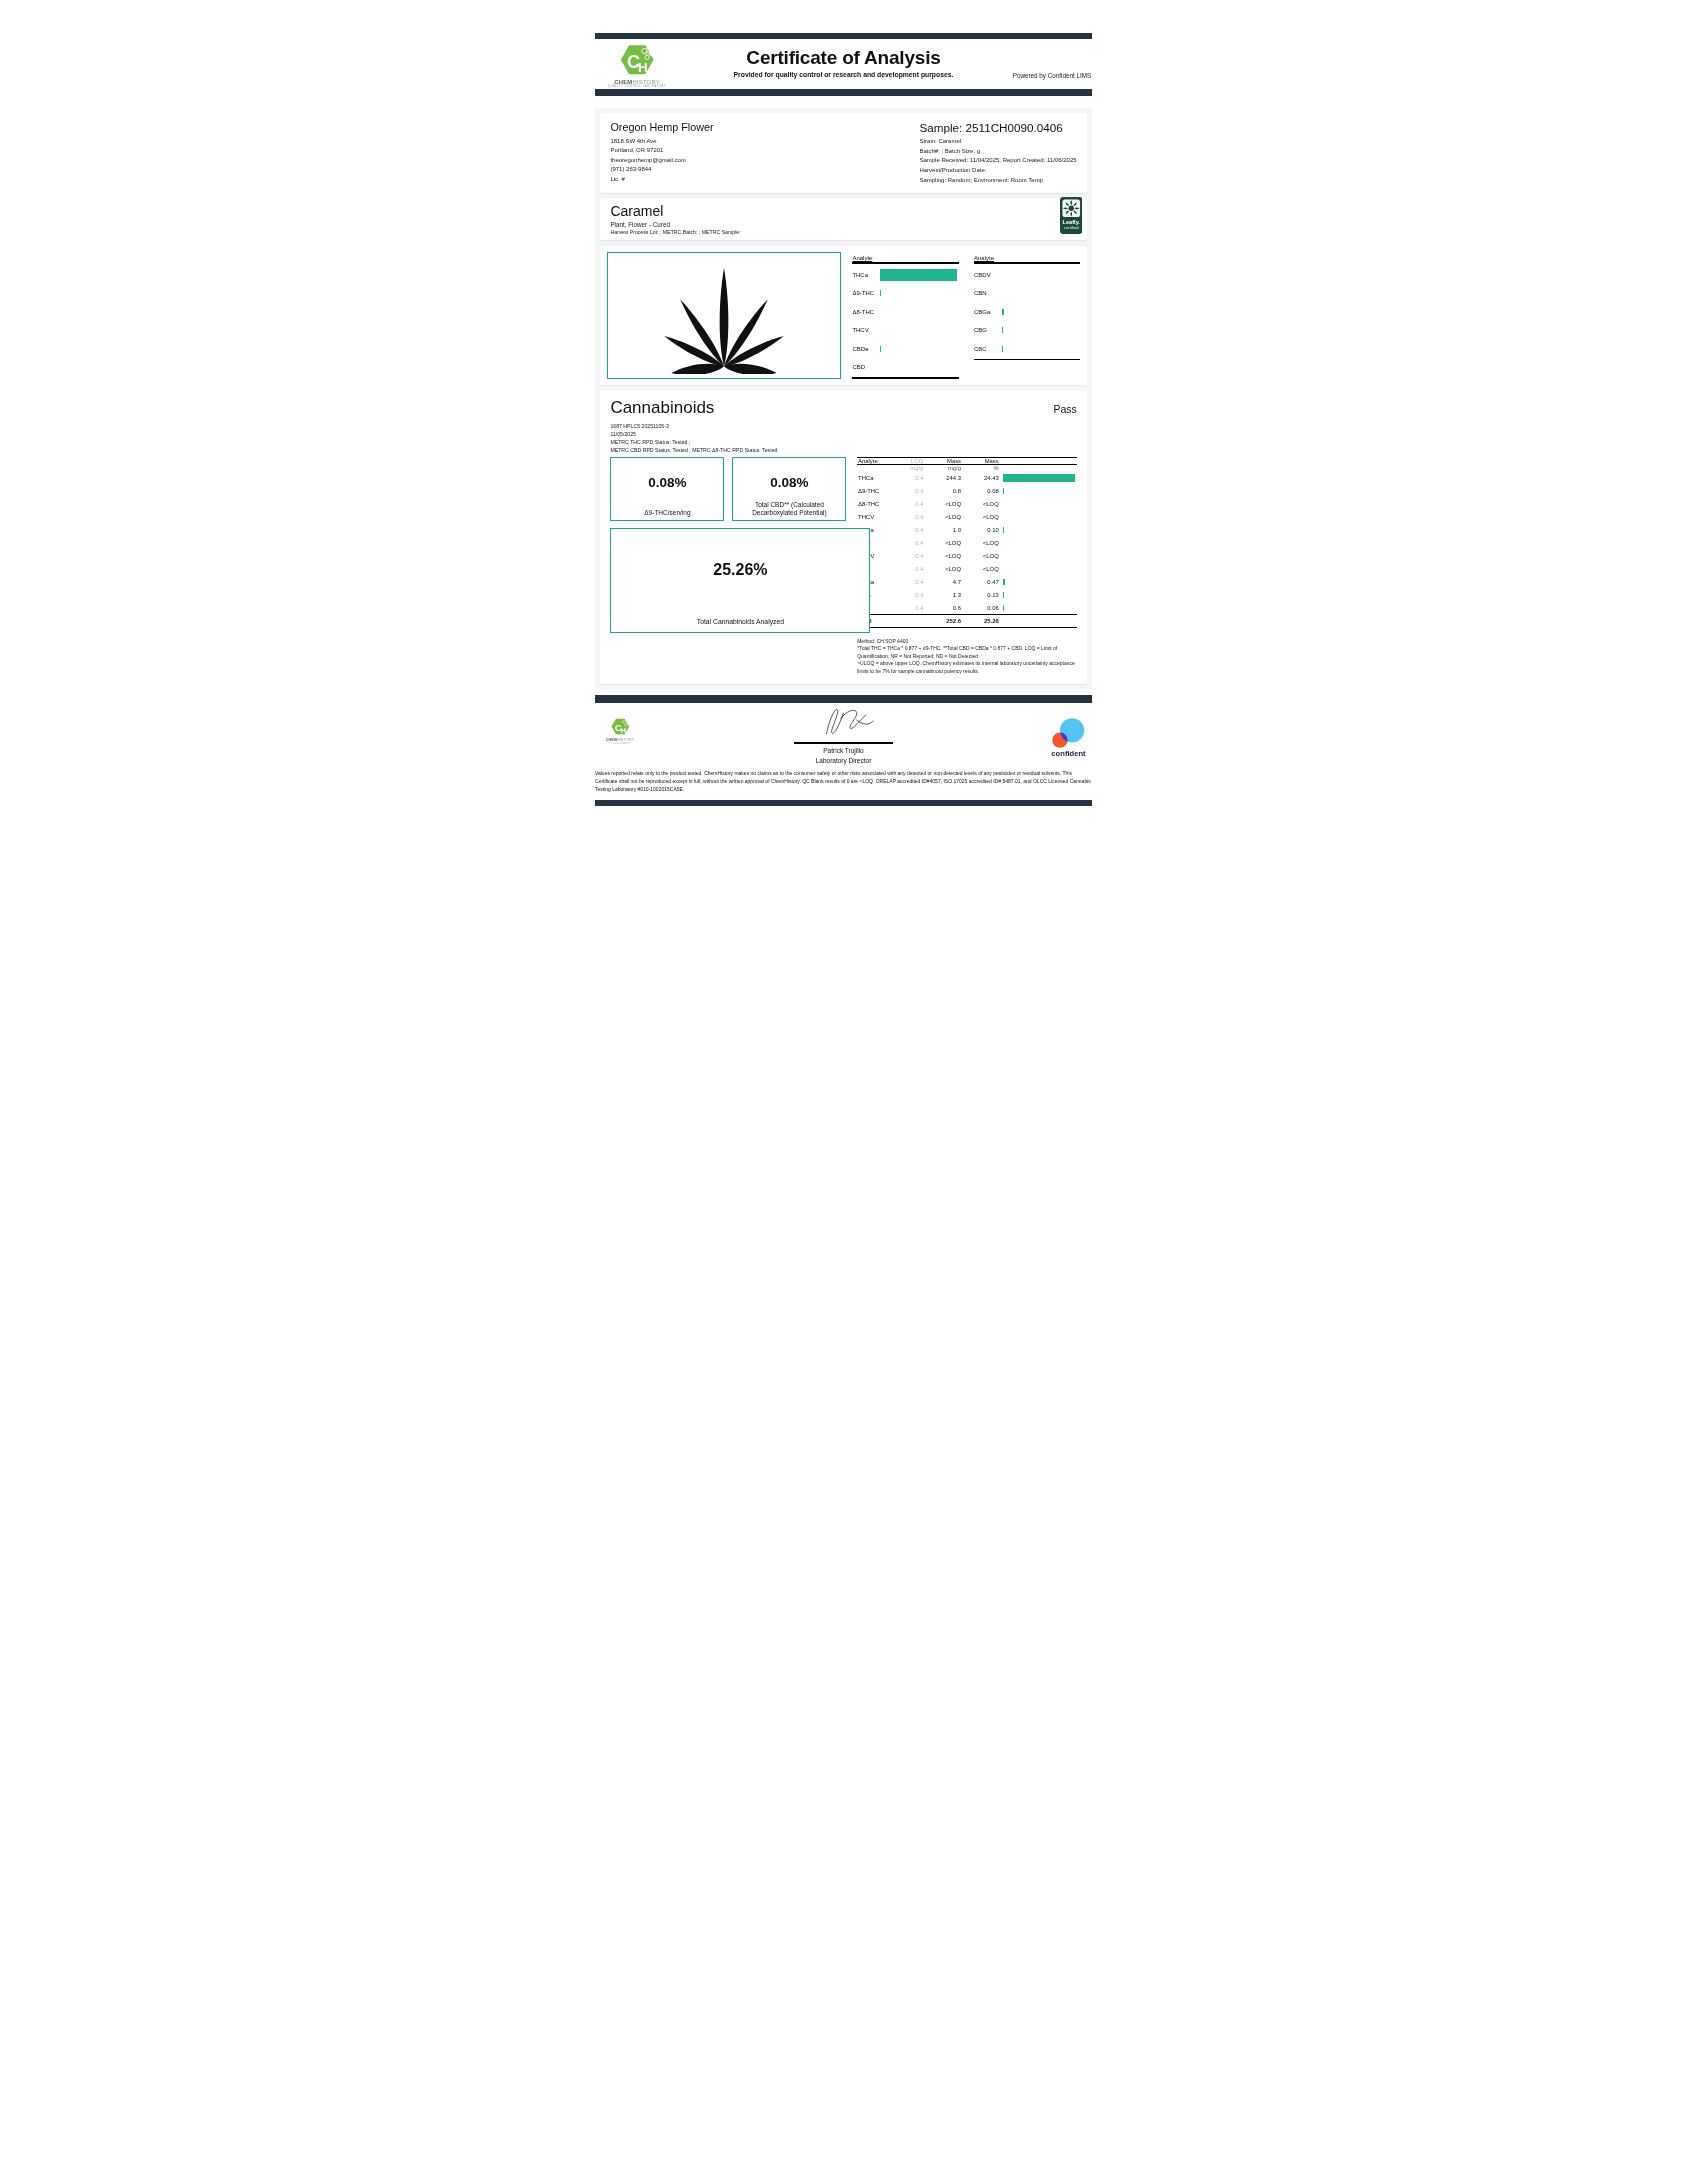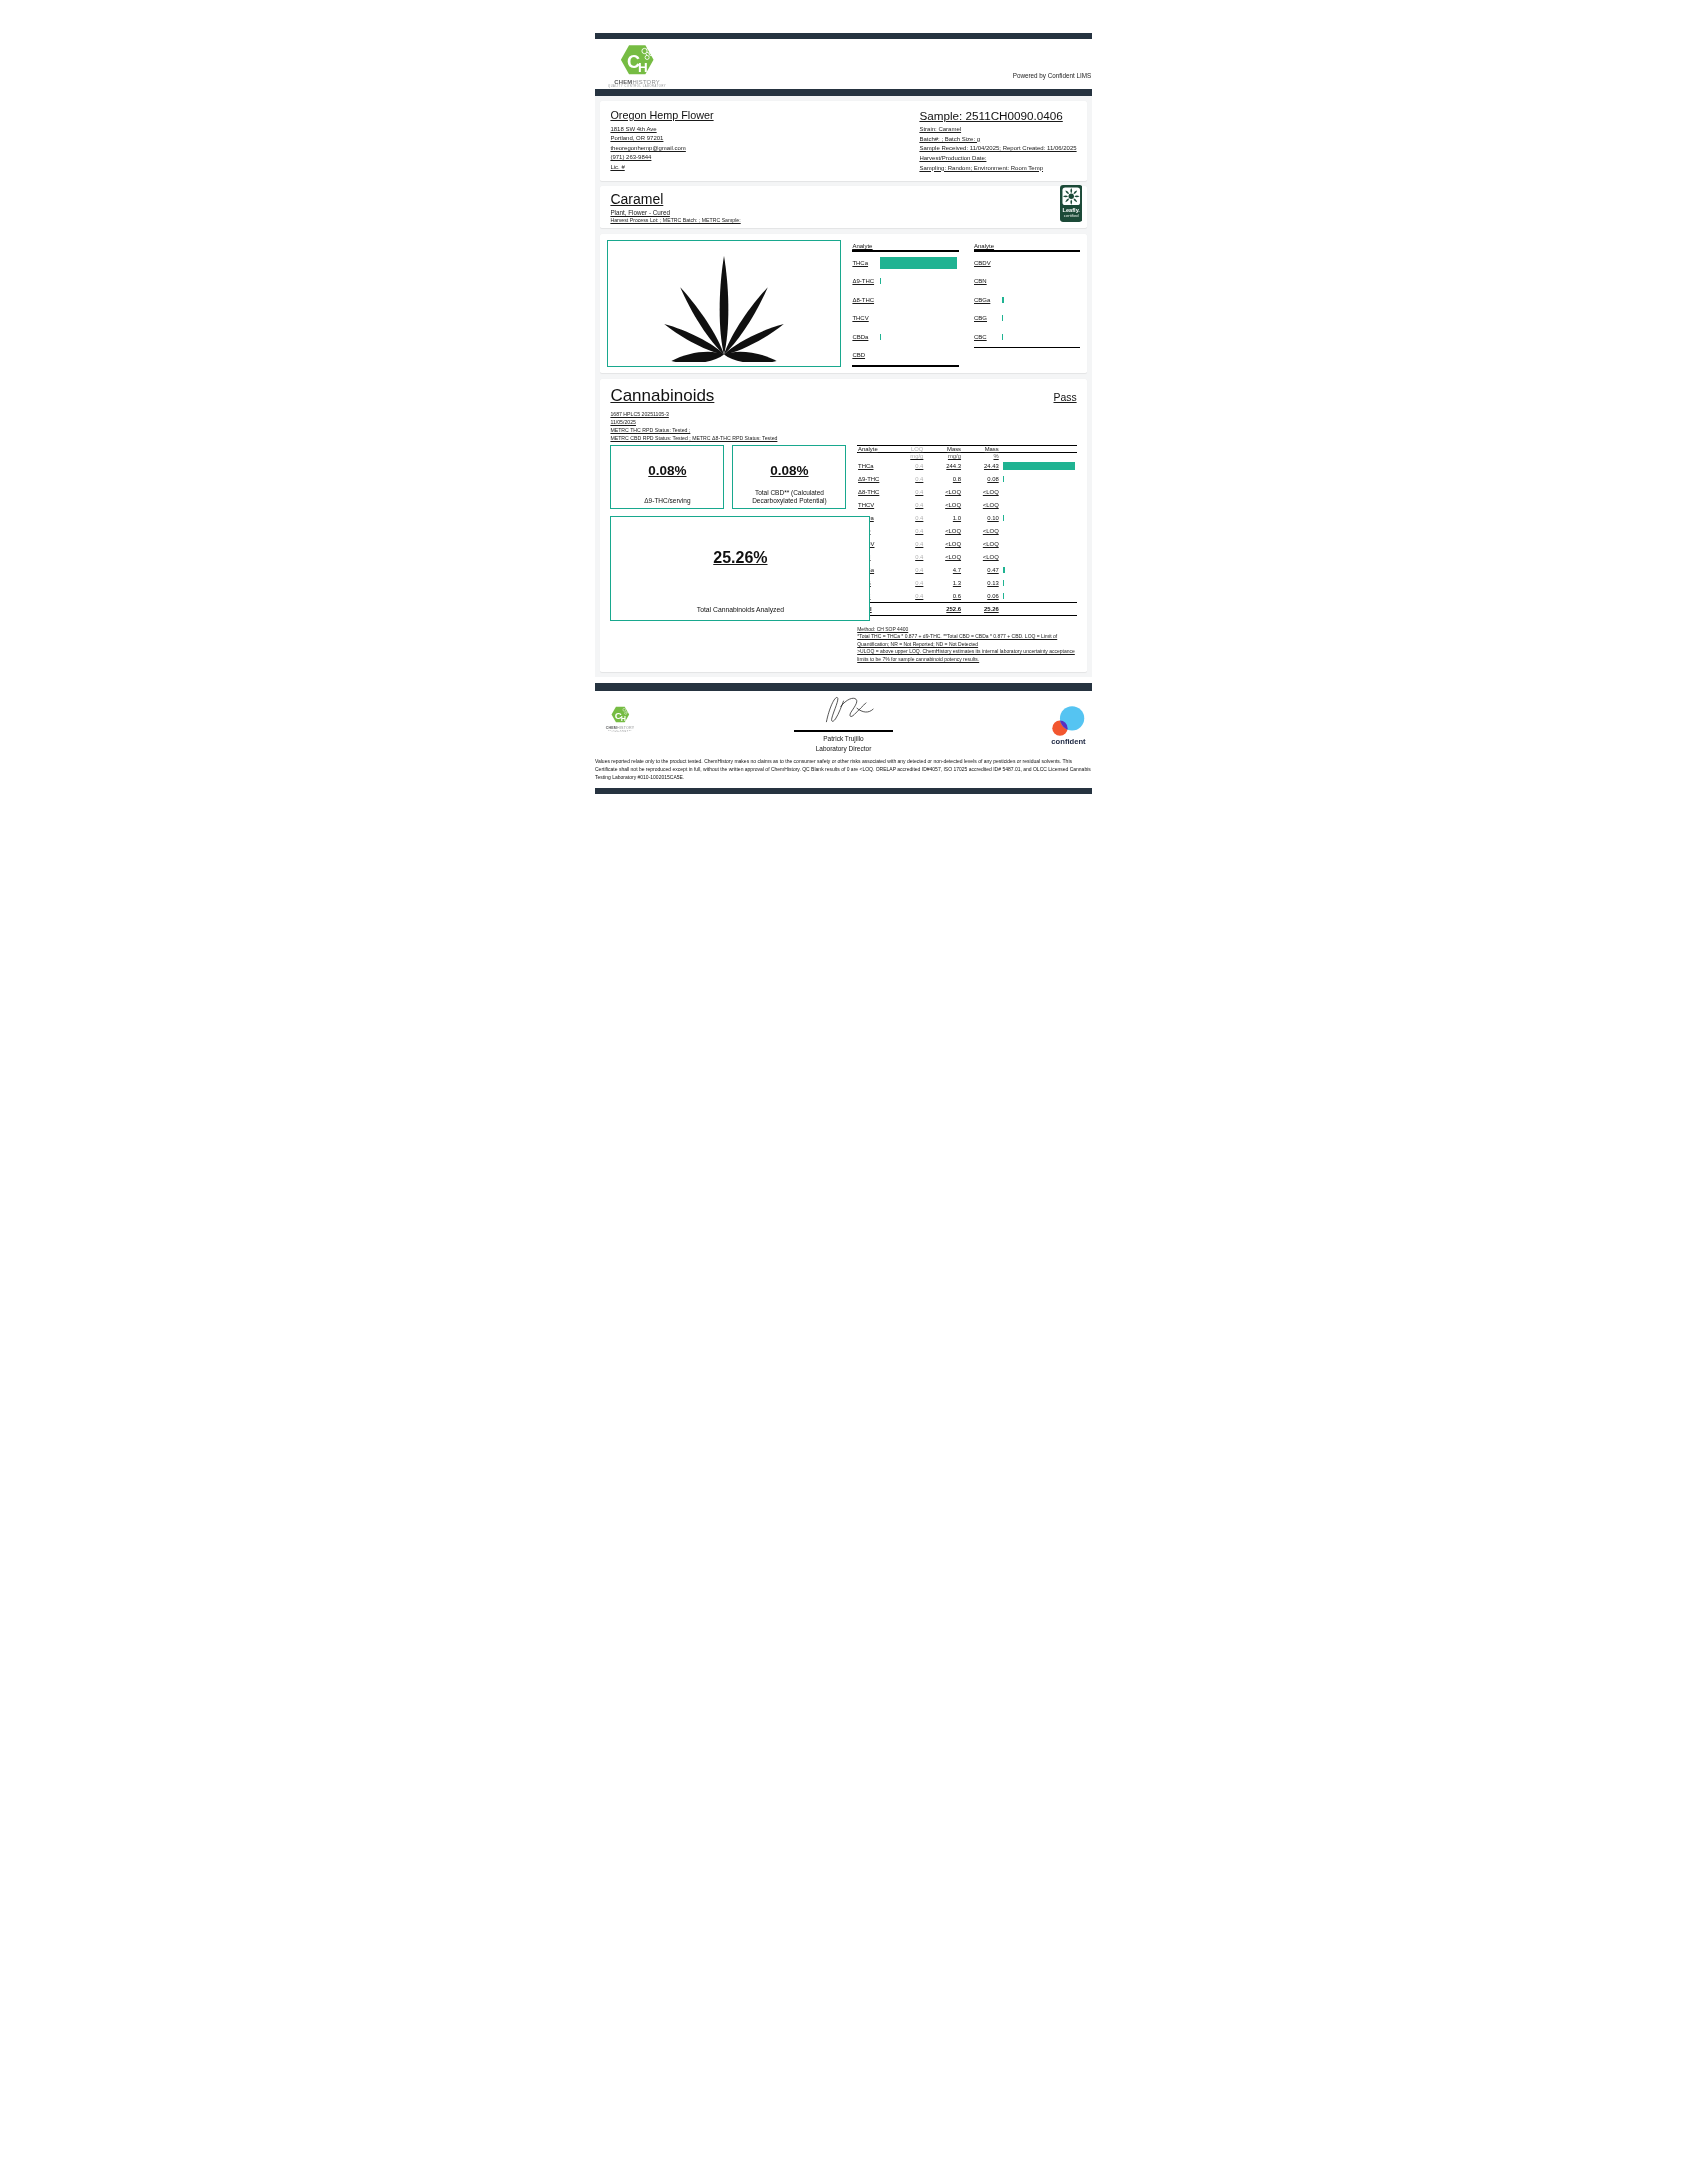--- a/index.html
+++ b/index.html
@@ -15,21 +15,21 @@
   .logo-block { position:absolute; left:12.6px; top:5.4px; width:59px; text-align:center; }
   .wordmark { font-size:5.9px; letter-spacing:0.2px; margin-top:0.9px; color:#58595b; font-weight:700; }
   .wordmark .lt { color:#8a8c8e; font-weight:400; }
   .tagline { font-size:2.6px; letter-spacing:0.6px; color:#8a8c8e; margin-top:0.5px; }
   .title-wrap { text-align:center; padding-top:3.6px; }
   .doc-title { font-size:19px; font-weight:600; color:#111; letter-spacing:-0.2px; }
   .doc-subtitle { font-size:6.8px; font-weight:700; color:#111; margin-top:1.8px; }
   .powered { position:absolute; right:0.9px; bottom:10px; font-size:6.3px; color:#222; }
 
   
-  .graypanel { background:#f4f5f6; padding:5.4px; margin-top:0;text-decoration:underline; }
+  .graypanel { background:#f4f5f6; padding:5.4px; margin-top:12px; }
   .card { background:#fff; border-radius:1.8px; box-shadow:0 0.5px 0.9px rgba(0,0,0,.07); }
   .info-card { display:flex; justify-content:space-between; padding:7.2px 10px; min-height:66px; }
   .client-name { font-size:10.8px; font-weight:400; color:#111; margin-bottom:4px; }
   .client-line { font-size:6px; line-height:1.6; color:#222; }
   .sample-col { text-align:left; }
   .sample-id { font-size:11.7px; color:#111; margin-bottom:3.2px; }
   .sample-line { font-size:6px; line-height:1.62; color:#222; }
 
   .strain-card { display:flex; justify-content:space-between; padding:5.4px 10px; min-height:38px; margin-top:5.4px; position:relative; }
   .strain-name { font-size:14px; color:#111; }
@@ -120,20 +120,24 @@
           <circle cx="103" cy="12" r="7"></circle>
           <circle cx="106" cy="34" r="6"></circle>
           <circle cx="93" cy="46" r="7"></circle>
           <line x1="90" y1="18" x2="97" y2="15"></line>
           <line x1="92" y1="28" x2="100" y2="32"></line>
           <line x1="88" y1="32" x2="92" y2="39"></line>
         </g>
       </svg>
       <div class="wordmark"><span>CHEM</span><span class="lt">HISTORY</span></div>
       <div class="tagline">QUALITY CONTROL LABORATORY</div>
+    </div>
+    <div class="title-wrap">
+      <div class="doc-title">Certificate of Analysis</div>
+      <div class="doc-subtitle">Provided for quality control or research and development purposes.</div>
     </div>
     <div class="powered">Powered by Confident LIMS</div>
   </div>
 
   <div class="inner">
       <div class="navybar2"></div>
     </div>
 
   <div class="inner graypanel">
 

